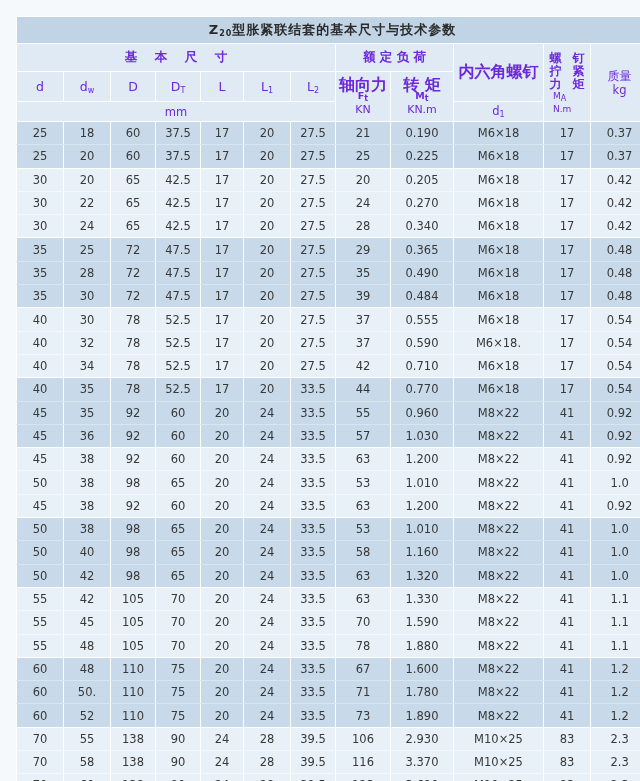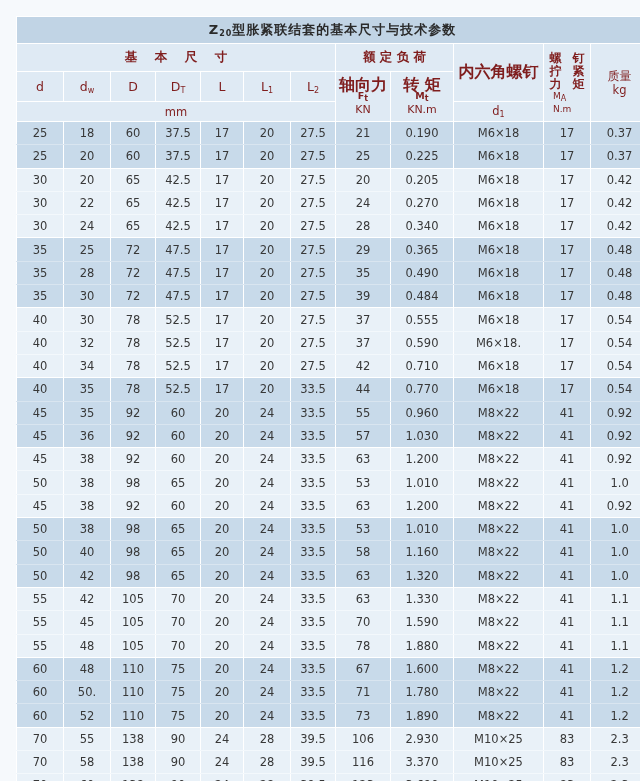--- a/index.html
+++ b/index.html
@@ -30,21 +30,21 @@
   }
   
   .title-row th{
     height:26px;
     background:#c1d4e5;
     font-size:13px;
     font-weight:700;
     color:#2a2a2a;
     letter-spacing:1px;
   }
-  thead th{background:#dfeaf4;color:#7f1d1d;}
+  thead th{background:#dfeaf4;color:#6d28d9;}
   .group-row th{height:27px;font-size:12.5px;font-weight:700;}
   .group-basic span{letter-spacing:1.4em;padding-left:1.4em;}
   .group-rated span{letter-spacing:0.35em;padding-left:0.35em;margin-top:28px;}
   .dims-row th{height:29px;font-size:12.5px;font-weight:400;}
   .unit-row th{height:19px;font-size:11.5px;font-weight:400;}
   sub{font-size:8px;vertical-align:-2px;}
   .hdr-stack .lbl{font-size:16px;font-weight:700;line-height:13px;}
   .hdr-stack .sym{font-size:9.5px;font-weight:700;line-height:10px;text-align:center;}
   .hdr-stack .unit{font-size:11px;font-weight:400;line-height:12px;}
   .screw-cell .vline{font-size:12px;font-weight:700;line-height:13px;word-spacing:7px;}

